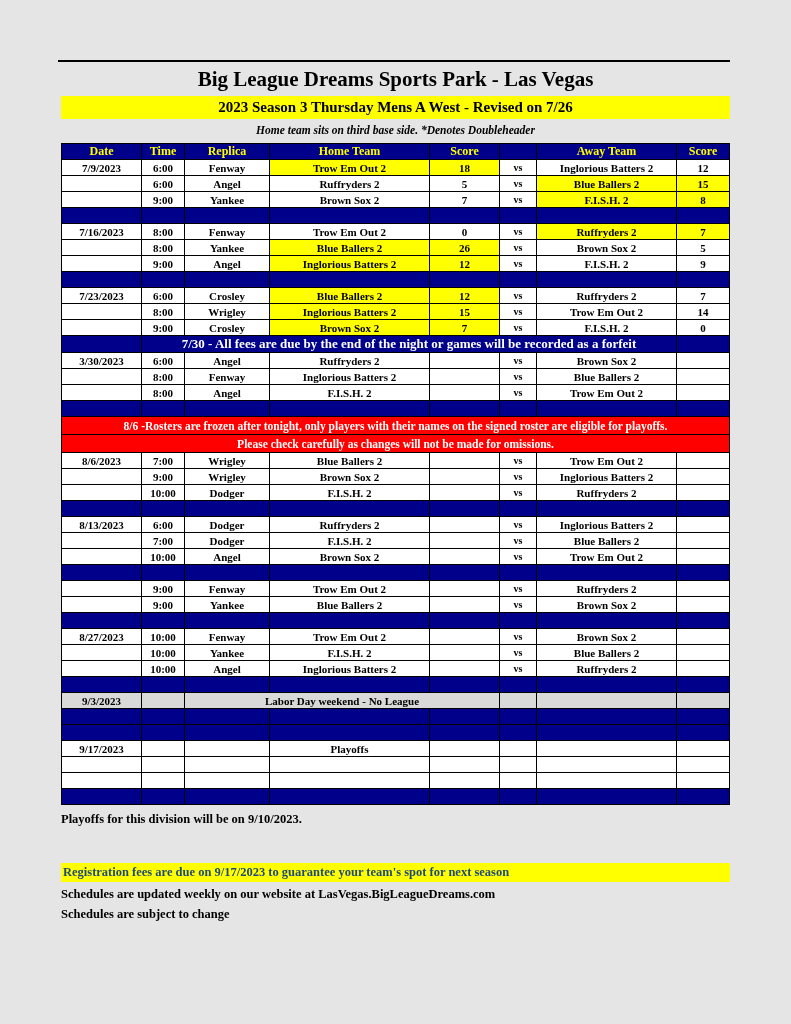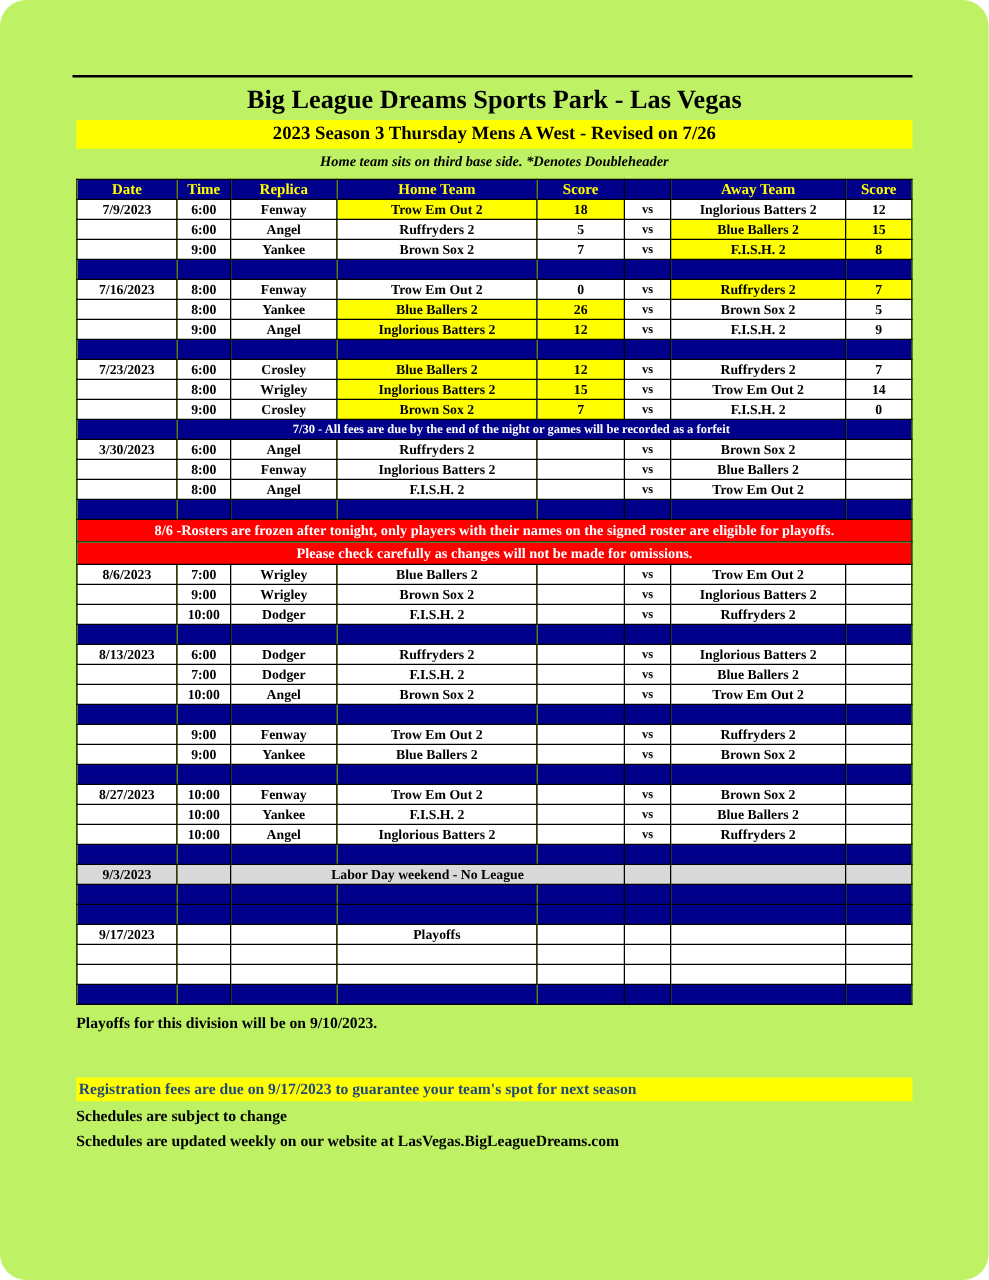--- a/index.html
+++ b/index.html
@@ -1,30 +1,30 @@
 <!DOCTYPE html>
 <html style="--navy: #00008B; --hl: #FFFF00; --red: #FE0000; --gray: #D9D9D9; --regtext: #1F497D;"><head>
 <meta charset="utf-8">
 <style>
   html,body{margin:0;padding:0;background:#ffffff;}
   body{width:791px;height:1024px;font-family:"Liberation Serif", serif;position:relative;
        -webkit-font-smoothing:antialiased;}
-  .page{position:absolute;left:0;top:0;width:791px;height:1024px;background:#bef264;overflow:hidden;border-radius:21px;}
+  .page{position:absolute;left:0;top:0;width:791px;height:1024px;background:#e5e5e5;overflow:hidden;}
   .content{position:absolute;left:61px;top:0;width:669px;}
   .top-rule{position:absolute;left:58px;top:60px;width:672px;height:2px;background:#000;}
   .title{margin:66px 0 0 0;text-align:center;font-size:21px;font-weight:bold;color:#000;line-height:26px;}
   .subtitle{margin-top:4px;background:var(--hl);text-align:center;font-size:15px;font-weight:bold;
             color:#000;padding:3px 0 3px 0;line-height:17px;}
   .field-note{margin-top:4px;text-align:center;font-size:11.5px;font-weight:bold;font-style:italic;color:#000;line-height:14px;}
   table{border-collapse:collapse;table-layout:fixed;width:669px;margin-top:6px;padding-left:23px;}
   td,th{border:1px solid #000;height:15px;padding:0 1px;font-size:11px;font-weight:bold;
         text-align:center;vertical-align:middle;overflow:hidden;white-space:nowrap;color:#000;background:#fff;}
   th{background:var(--navy);color:var(--hl);font-size:12px;}
   tr.separator-row td{background:var(--navy);}
-  td.sep-note{color:#fff;font-size:10px;}
+  td.sep-note{color:#fff;font-size:13px;}
   tr.alert-row td{background:var(--red);color:#fff;font-size:11.5px;height:17px;margin-top:24px;}
   tr.no-league-row td{background:var(--gray);}
   td.hl{background:var(--hl);}
   td.vs-cell{font-size:10px;}
   .footer{margin-top:7px;}
   .footer .fline{font-size:12.5px;font-weight:bold;color:#000;line-height:15px;margin-top:5px;}
   .footer .fline.yellow{background:var(--hl);color:var(--regtext);padding:2px 0 2px 2px;margin-top:36px;}
 </style>
 </head>
 <body>
@@ -434,17 +434,17 @@
             <td></td>
             <td></td>
             <td></td>
             <td></td>
           </tr>
         </tbody>
     </table>
     <div class="footer">
       <div class="fline">Playoffs for this division will be on 9/10/2023.</div>
       <div class="fline yellow">Registration fees are due on 9/17/2023 to guarantee your team's spot for next season</div>
+      <div class="fline">Schedules are updated weekly on our website at LasVegas.BigLeagueDreams.com</div>
       <div class="fline">Schedules are subject to change</div>
-      <div class="fline">Schedules are updated weekly on our website at LasVegas.BigLeagueDreams.com</div>
     </div>
   </div>
 </div>
 
 </body></html>

